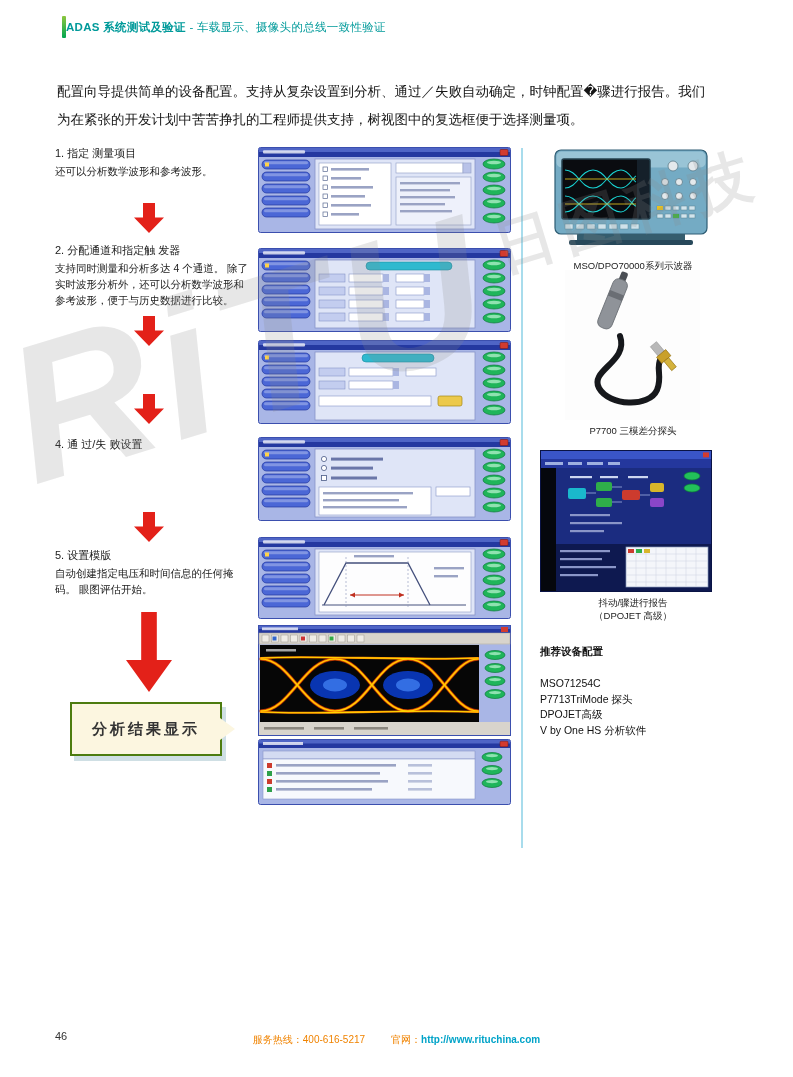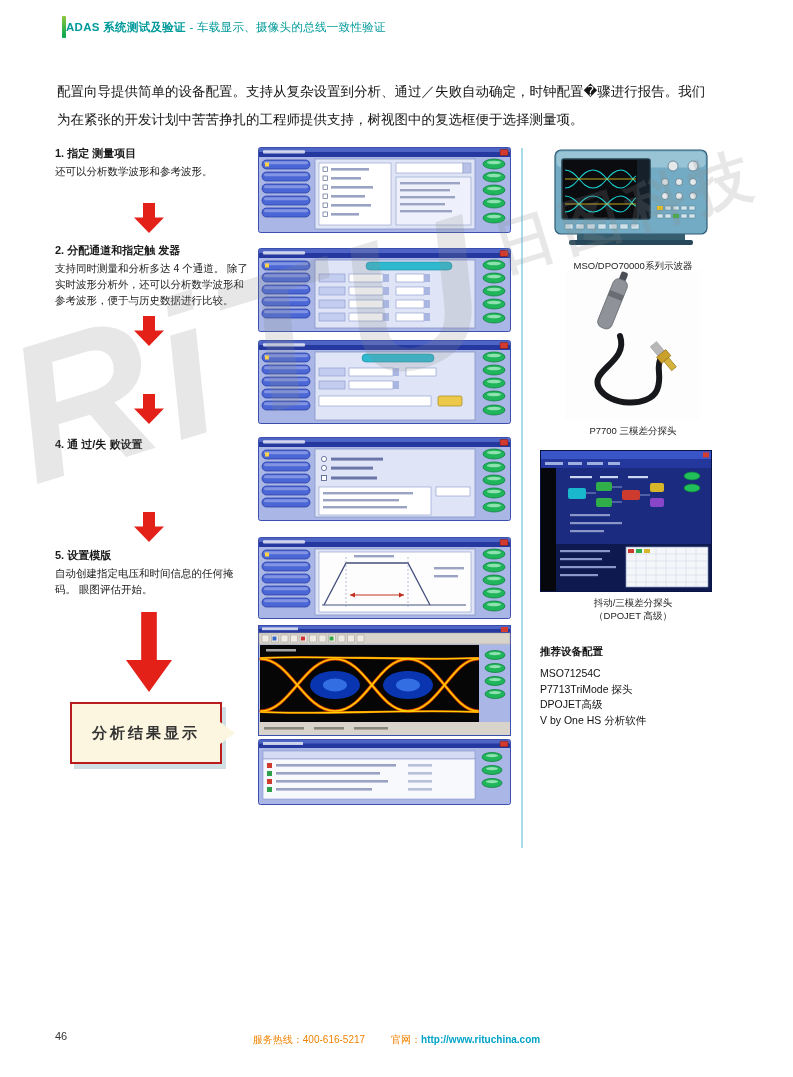--- a/index.html
+++ b/index.html
@@ -10,45 +10,45 @@
   .doc-header{position:absolute;left:62px;top:16px;display:flex;align-items:center;}
   .header-bar{width:4px;height:22px;background:linear-gradient(180deg,#8dc63f,#00a651);border-radius:1px}
   .doc-title{font-size:11.5px;color:#009a9a;letter-spacing:.3px}
   .t-bold{font-weight:700}
 
   
   .intro{position:absolute;left:57px;top:78px;width:700px;font-size:13.5px;line-height:2.05;color:#151515}
 
   
   .step{position:absolute;left:55px;width:195px;color:#1a1a1a}
-  .step-title{font-size:11px;font-weight:700;margin-bottom:3px}
+  .step-title{font-size:11px;font-weight:400;margin-bottom:3px}
   .step-body{font-size:10.5px;line-height:1.5;color:#222}
   .red-arrow{position:absolute;left:134px;width:30px;height:30px;background:#e32119;
     clip-path:polygon(30% 0,70% 0,70% 48%,100% 48%,50% 100%,0 48%,30% 48%)}
   .red-arrow.big{left:126px;width:46px;height:80px;
     clip-path:polygon(33% 0,67% 0,67% 60%,100% 60%,50% 100%,0 60%,33% 60%)}
 
   
-  .callout{position:absolute;left:70px;top:702px;width:152px;height:62px;background:#fcf6e0;
-    border:2px solid #b91c1c;box-shadow:4px 5px 0 #cfdfe4;display:flex;align-items:center;justify-content:center}
+  .callout{position:absolute;left:70px;top:702px;width:152px;height:54px;background:#fcf6e0;
+    border:2px solid #4d7c0f;box-shadow:4px 5px 0 #cfdfe4;display:flex;align-items:center;justify-content:center}
   .callout::after{content:"";position:absolute;right:-15px;top:50%;transform:translateY(-50%);
     border-left:15px solid #fcf6e0;border-top:11px solid transparent;border-bottom:11px solid transparent}
   .callout-label{font-size:15px;font-weight:700;color:#333;letter-spacing:3px}
 
   
   .shot{position:absolute;left:258px;width:253px;line-height:0}
 
   
   .divider{position:absolute;left:521px;top:148px;width:2px;height:700px;background:#a8dcec}
 
   
   .photo{position:absolute;line-height:0}
   .rc-caption{position:absolute;left:520px;width:226px;text-align:center;font-size:9.5px;color:#222;line-height:1.3}
   .recommend{position:absolute;left:540px;top:644px;width:210px;font-size:10.5px;color:#111;line-height:1.5}
-  .recommend-title{font-weight:700;margin-bottom:6px}
+  .recommend-title{font-weight:700;margin-bottom:16px}
 
   
   .watermark{position:absolute;left:14px;top:308px;width:820px;transform:rotate(-17deg);transform-origin:left center;
     color:#8a8a8a;opacity:.2;z-index:40;pointer-events:none;white-space:nowrap}
   .wm-main{font-size:195px;font-weight:700;font-style:italic;letter-spacing:10px}
   .wm-sub{font-size:60px;font-weight:700;margin-left:16px;position:relative;top:-68px;letter-spacing:8px}
 
   
   .footer{position:absolute;left:0;right:0;top:1033px;text-align:center;font-size:10px}
   .f-orange{color:#f08300}
@@ -566,21 +566,21 @@
         <rect x="96" y="99" width="6" height="4" fill="#2fae4a"></rect>
         <rect x="104" y="99" width="6" height="4" fill="#d8b62a"></rect>
       <g fill="#8a96c8">
           <rect x="20" y="100" width="50" height="2.2"></rect>
           <rect x="20" y="108" width="42" height="2.2"></rect>
           <rect x="20" y="116" width="56" height="2.2"></rect>
           <rect x="20" y="124" width="38" height="2.2"></rect>
         </g>
     </svg>
   </div>
-  <div class="rc-caption" style="top:597px">抖动/三模差分探头</div>
+  <div class="rc-caption" style="top:597px">抖动/骤进行报告</div>
   <div class="rc-caption" style="top:610px">（DPOJET 高级）</div>
 
   <div class="recommend">
     <div class="recommend-title">推荐设备配置</div>
     <div class="recommend-item">MSO71254C</div>
     <div class="recommend-item">P7713TriMode 探头</div>
     <div class="recommend-item">DPOJET高级</div>
     <div class="recommend-item">V by One HS 分析软件</div>
   </div>
 

